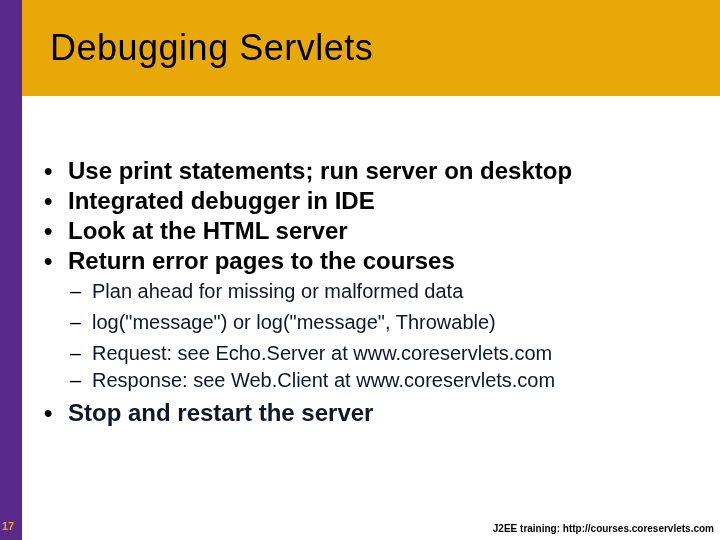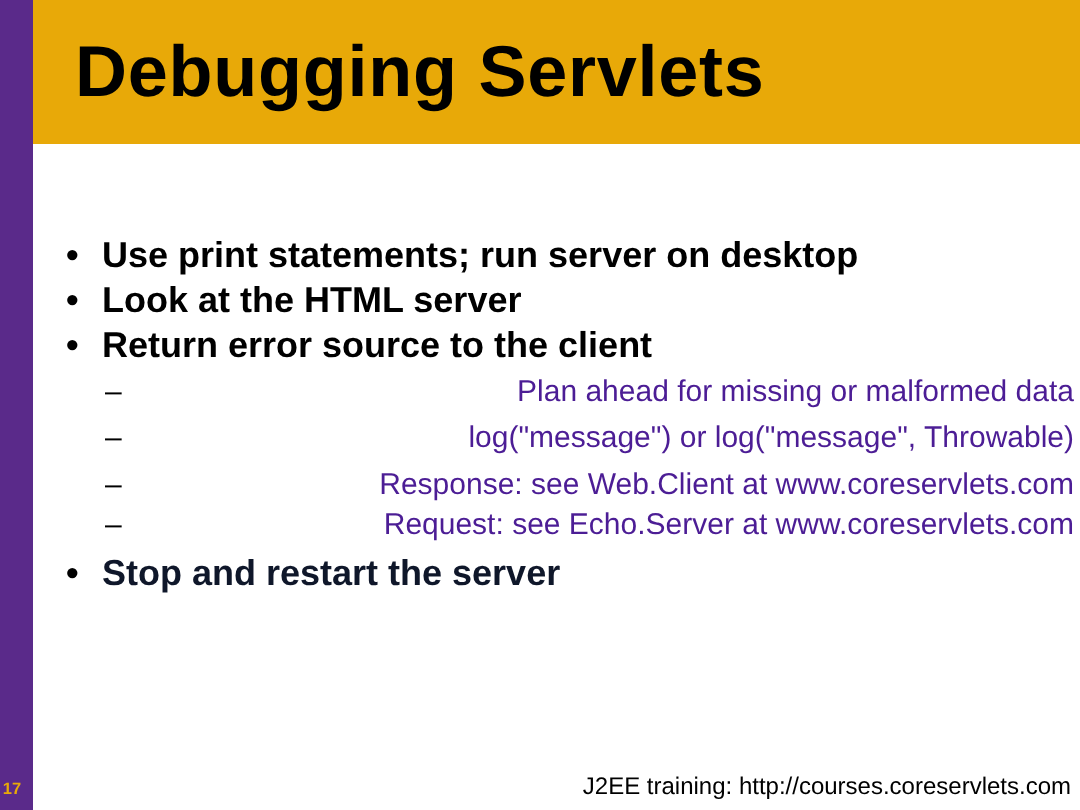--- a/index.html
+++ b/index.html
@@ -1,55 +1,56 @@
 <!DOCTYPE html>
 <html><head>
 <meta charset="utf-8">
 <style>
   * { margin: 0; padding: 0; box-sizing: border-box; }
   html, body { width: 720px; height: 540px; overflow: hidden; font-family: Arial, Helvetica, sans-serif; background: #fff; }
   .slide { position: relative; width: 720px; height: 540px; background: #fff; }
   .left-stripe { position: absolute; left: 0; top: 0; width: 22px; height: 540px; background: #5a2a8a; }
   .title-band { position: absolute; left: 22px; top: 0; right: 0; height: 96px; background: #e8a908; display: flex; align-items: center; padding-left: 28px; }
-  .title-band h1 { font-size: 48px; font-weight: bold; color: #000; letter-spacing: 0.5px; }
+  .title-band h1 { font-size: 36px; font-weight: normal; color: #000; letter-spacing: 0.5px; }
   .content { position: absolute; left: 22px; top: 108px; right: 4px; bottom: 30px; padding-left: 14px; margin-top: 48px; }
   ul.top { list-style: none; }
   ul.top > li { position: relative; padding-left: 32px; font-size: 24px; line-height: 1.25; font-weight: bold; color: #000; }
   ul.top > li::before { content: "•"; position: absolute; left: 8px; top: 0; font-size: 24px; color: #000; }
   ul.top > li.red { color: #0f172a; }
   ul.sub { list-style: none; margin-top: 2px; margin-bottom: 4px; }
-  ul.sub > li { position: relative; padding-left: 56px; font-size: 20px; line-height: 1.35; font-weight: normal; color: #4c1d95; text-align: right; }
+  ul.sub > li { position: relative; padding-left: 56px; font-size: 20px; line-height: 1.35; font-weight: normal; color: #0f172a; }
   ul.sub > li::before { content: "–"; position: absolute; left: 34px; top: 0; font-size: 20px; color: #000; }
   .page-num { position: absolute; left: 0; bottom: 8px; width: 16px; text-align: center; font-size: 11px; color: #e8a908; font-weight: bold; background: #5a2a8a; }
-  .footer { position: absolute; right: 6px; bottom: 6px; font-size: 16px; font-weight: normal; color: #000; }
+  .footer { position: absolute; right: 6px; bottom: 6px; font-size: 10px; font-weight: bold; color: #000; }
 </style>
 </head>
 <body>
 
 <div class="slide">
   <div class="left-stripe"></div>
   <div class="title-band">
     <h1>Debugging Servlets</h1>
   </div>
 
   <div class="content">
     <ul class="top">
       <li>Use print statements; run server on desktop</li>
+      <li>Integrated debugger in IDE</li>
       <li>Look at the HTML server</li>
-      <li>Return error source to the client</li>
+      <li>Return error pages to the courses</li>
     </ul>
     <ul class="sub">
       <li>Plan ahead for missing or malformed data</li>
     </ul>
     <ul class="sub">
       <li>log("message") or log("message", Throwable)</li>
     </ul>
     <ul class="sub">
+      <li>Request: see Echo.Server at www.coreservlets.com</li>
       <li>Response: see Web.Client at www.coreservlets.com</li>
-      <li>Request: see Echo.Server at www.coreservlets.com</li>
     </ul>
     <ul class="top">
       <li class="red">Stop and restart the server</li>
     </ul>
   </div>
 
   <div class="page-num">17</div>
   <div class="footer">J2EE training: http://courses.coreservlets.com</div>
 </div>
 

